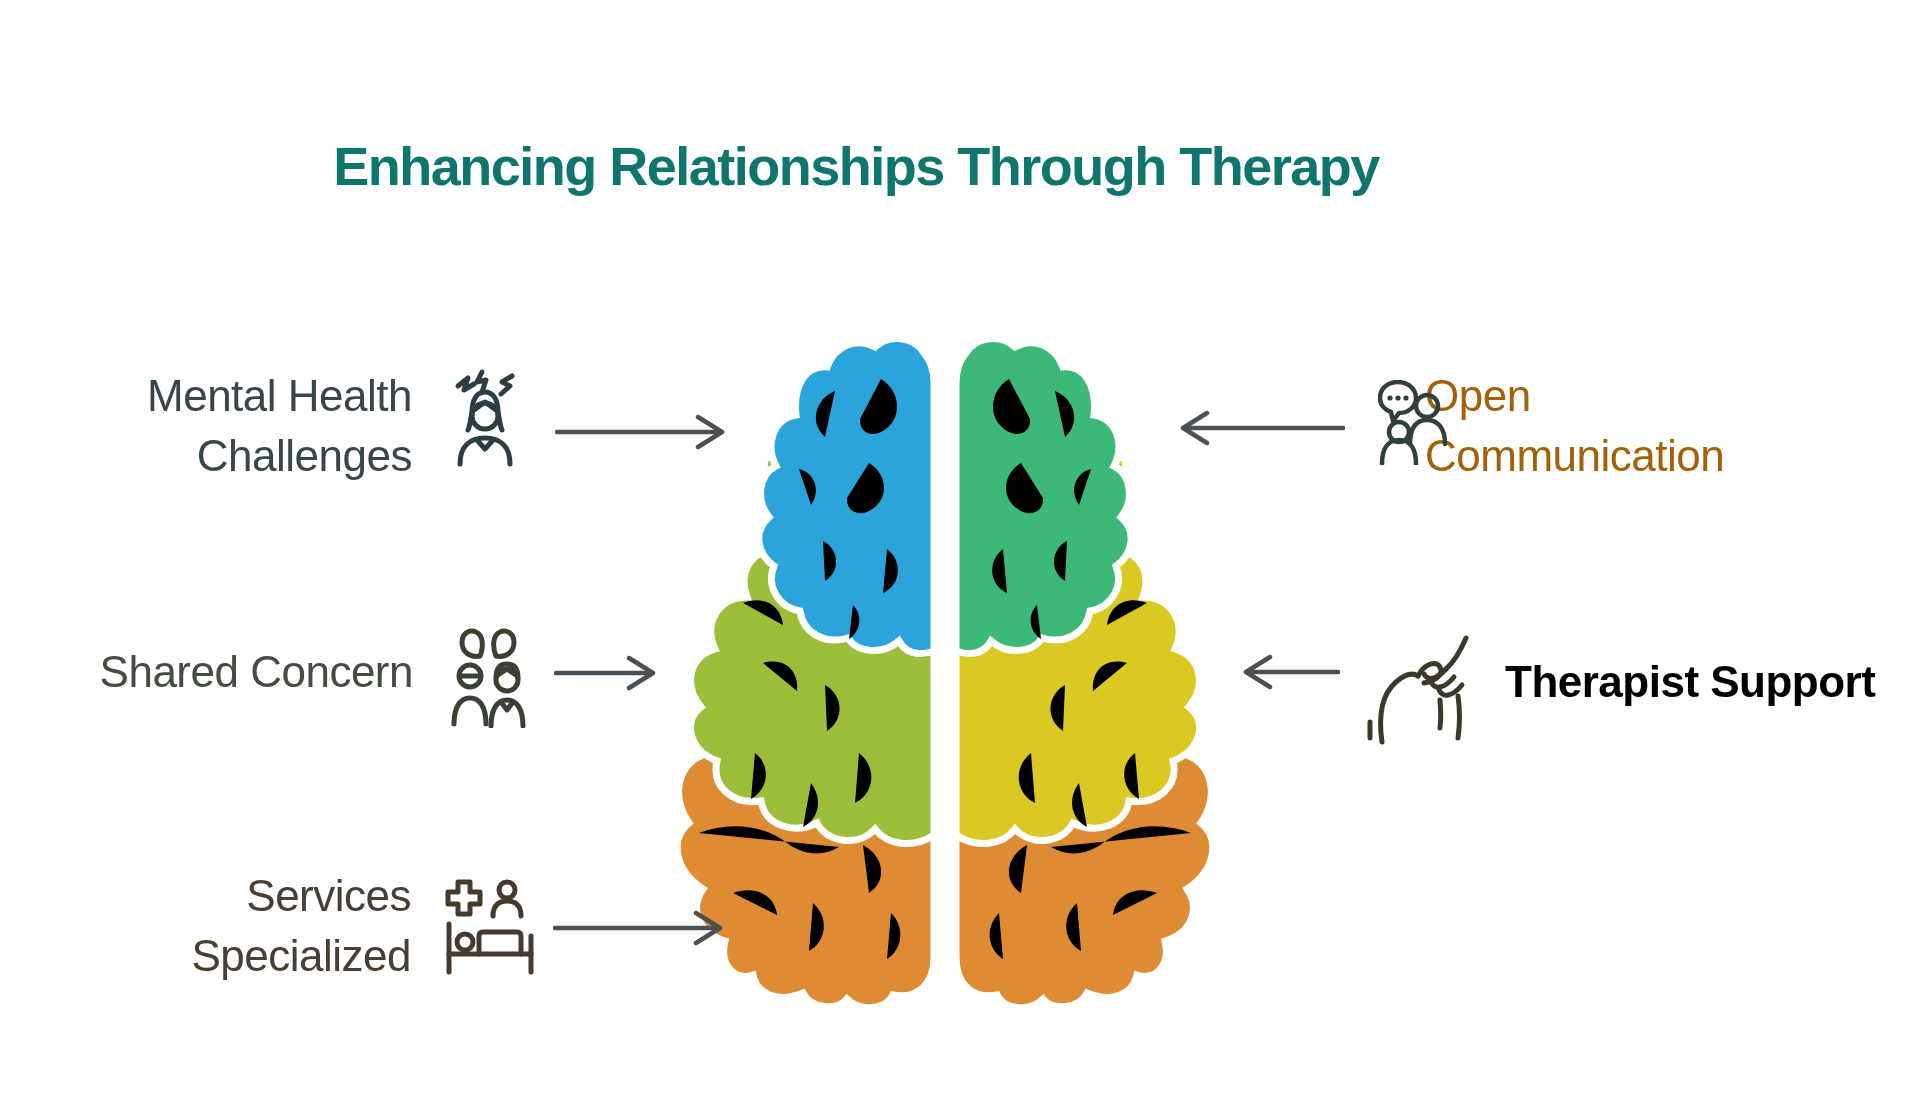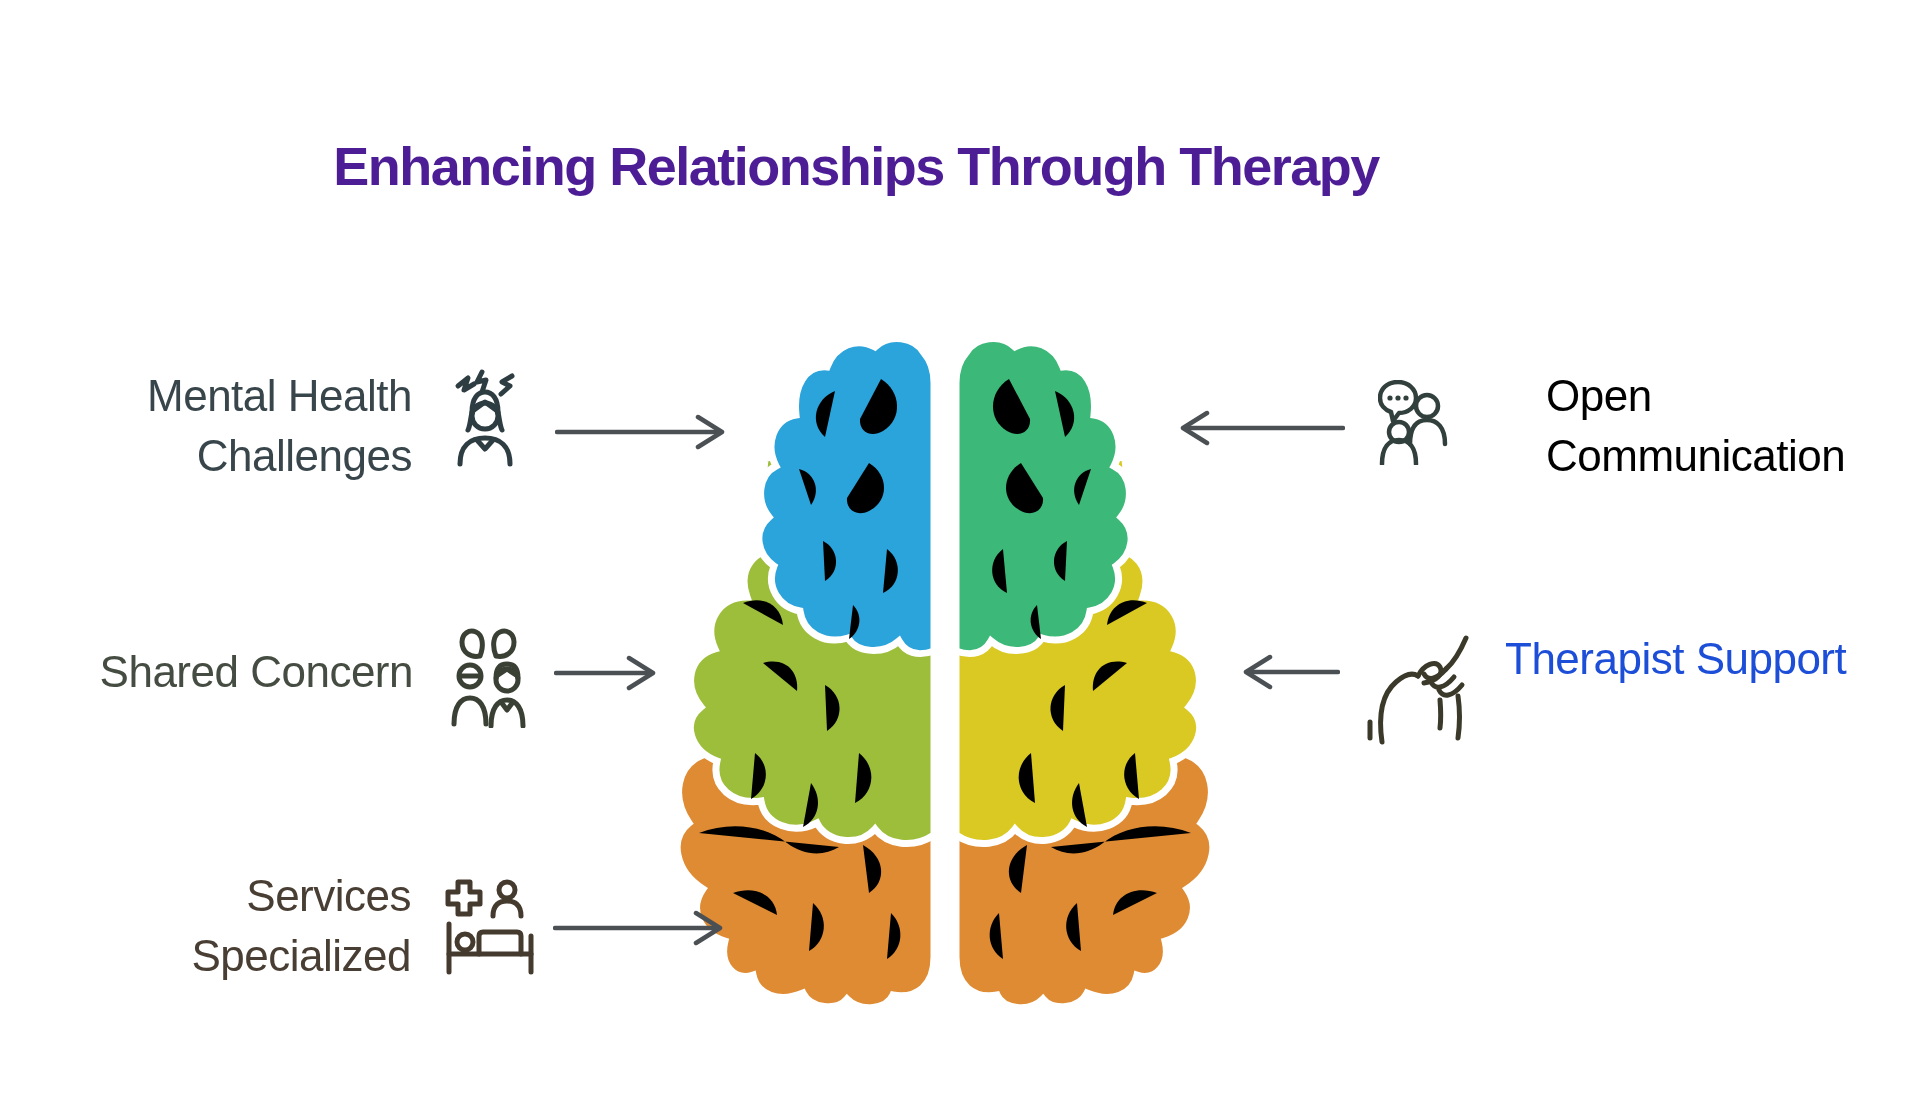--- a/index.html
+++ b/index.html
@@ -2,30 +2,30 @@
 <html><head>
 <meta charset="utf-8">
 <style>
   html,body{margin:0;padding:0;background:#ffffff;}
   #stage{
     position:relative;width:1920px;height:1095px;background:#ffffff;overflow:hidden;
     font-family:"Liberation Sans","DejaVu Sans",sans-serif;
   }
   .title{
     position:absolute;left:0;top:136px;width:1712px;text-align:center;
-    font-size:54px;font-weight:700;letter-spacing:-1.5px;color:#4c1d95;line-height:60px;
+    font-size:54px;font-weight:700;letter-spacing:-1.5px;color:#0f766e;line-height:60px;
   }
   .label{position:absolute;font-size:44px;letter-spacing:-0.5px;line-height:60px;font-weight:400;}
   .label.right-align{text-align:right;}
   .label.left-align{text-align:left;}
   .lab-ml{right:1508px;top:366px;color:#38464B;}
   .lab-sc{right:1507px;top:642px;color:#454C41;}
   .lab-sp{right:1509px;top:866px;color:#493E33;}
-  .lab-oc{left:1546px;top:366px;color:#000000;}
-  .lab-ts{left:1505px;top:629px;color:#1d4ed8;}
+  .lab-oc{left:1425px;top:366px;color:#a16207;}
+  .lab-ts{left:1505px;top:652px;color:#000000;font-weight:bold;}
   .abs{position:absolute;}
   .icon svg{display:block;width:100%;height:100%;}
   .iconstroke{fill:none;stroke-linecap:round;stroke-linejoin:round;}
   .watermark{
     position:absolute;top:1020px;right:55px;height:34px;display:flex;align-items:center;gap:9px;
     color:#B4B8BA;font-size:29px;font-weight:500;letter-spacing:-0.3px;
   }
 </style>
 </head>
 <body>

